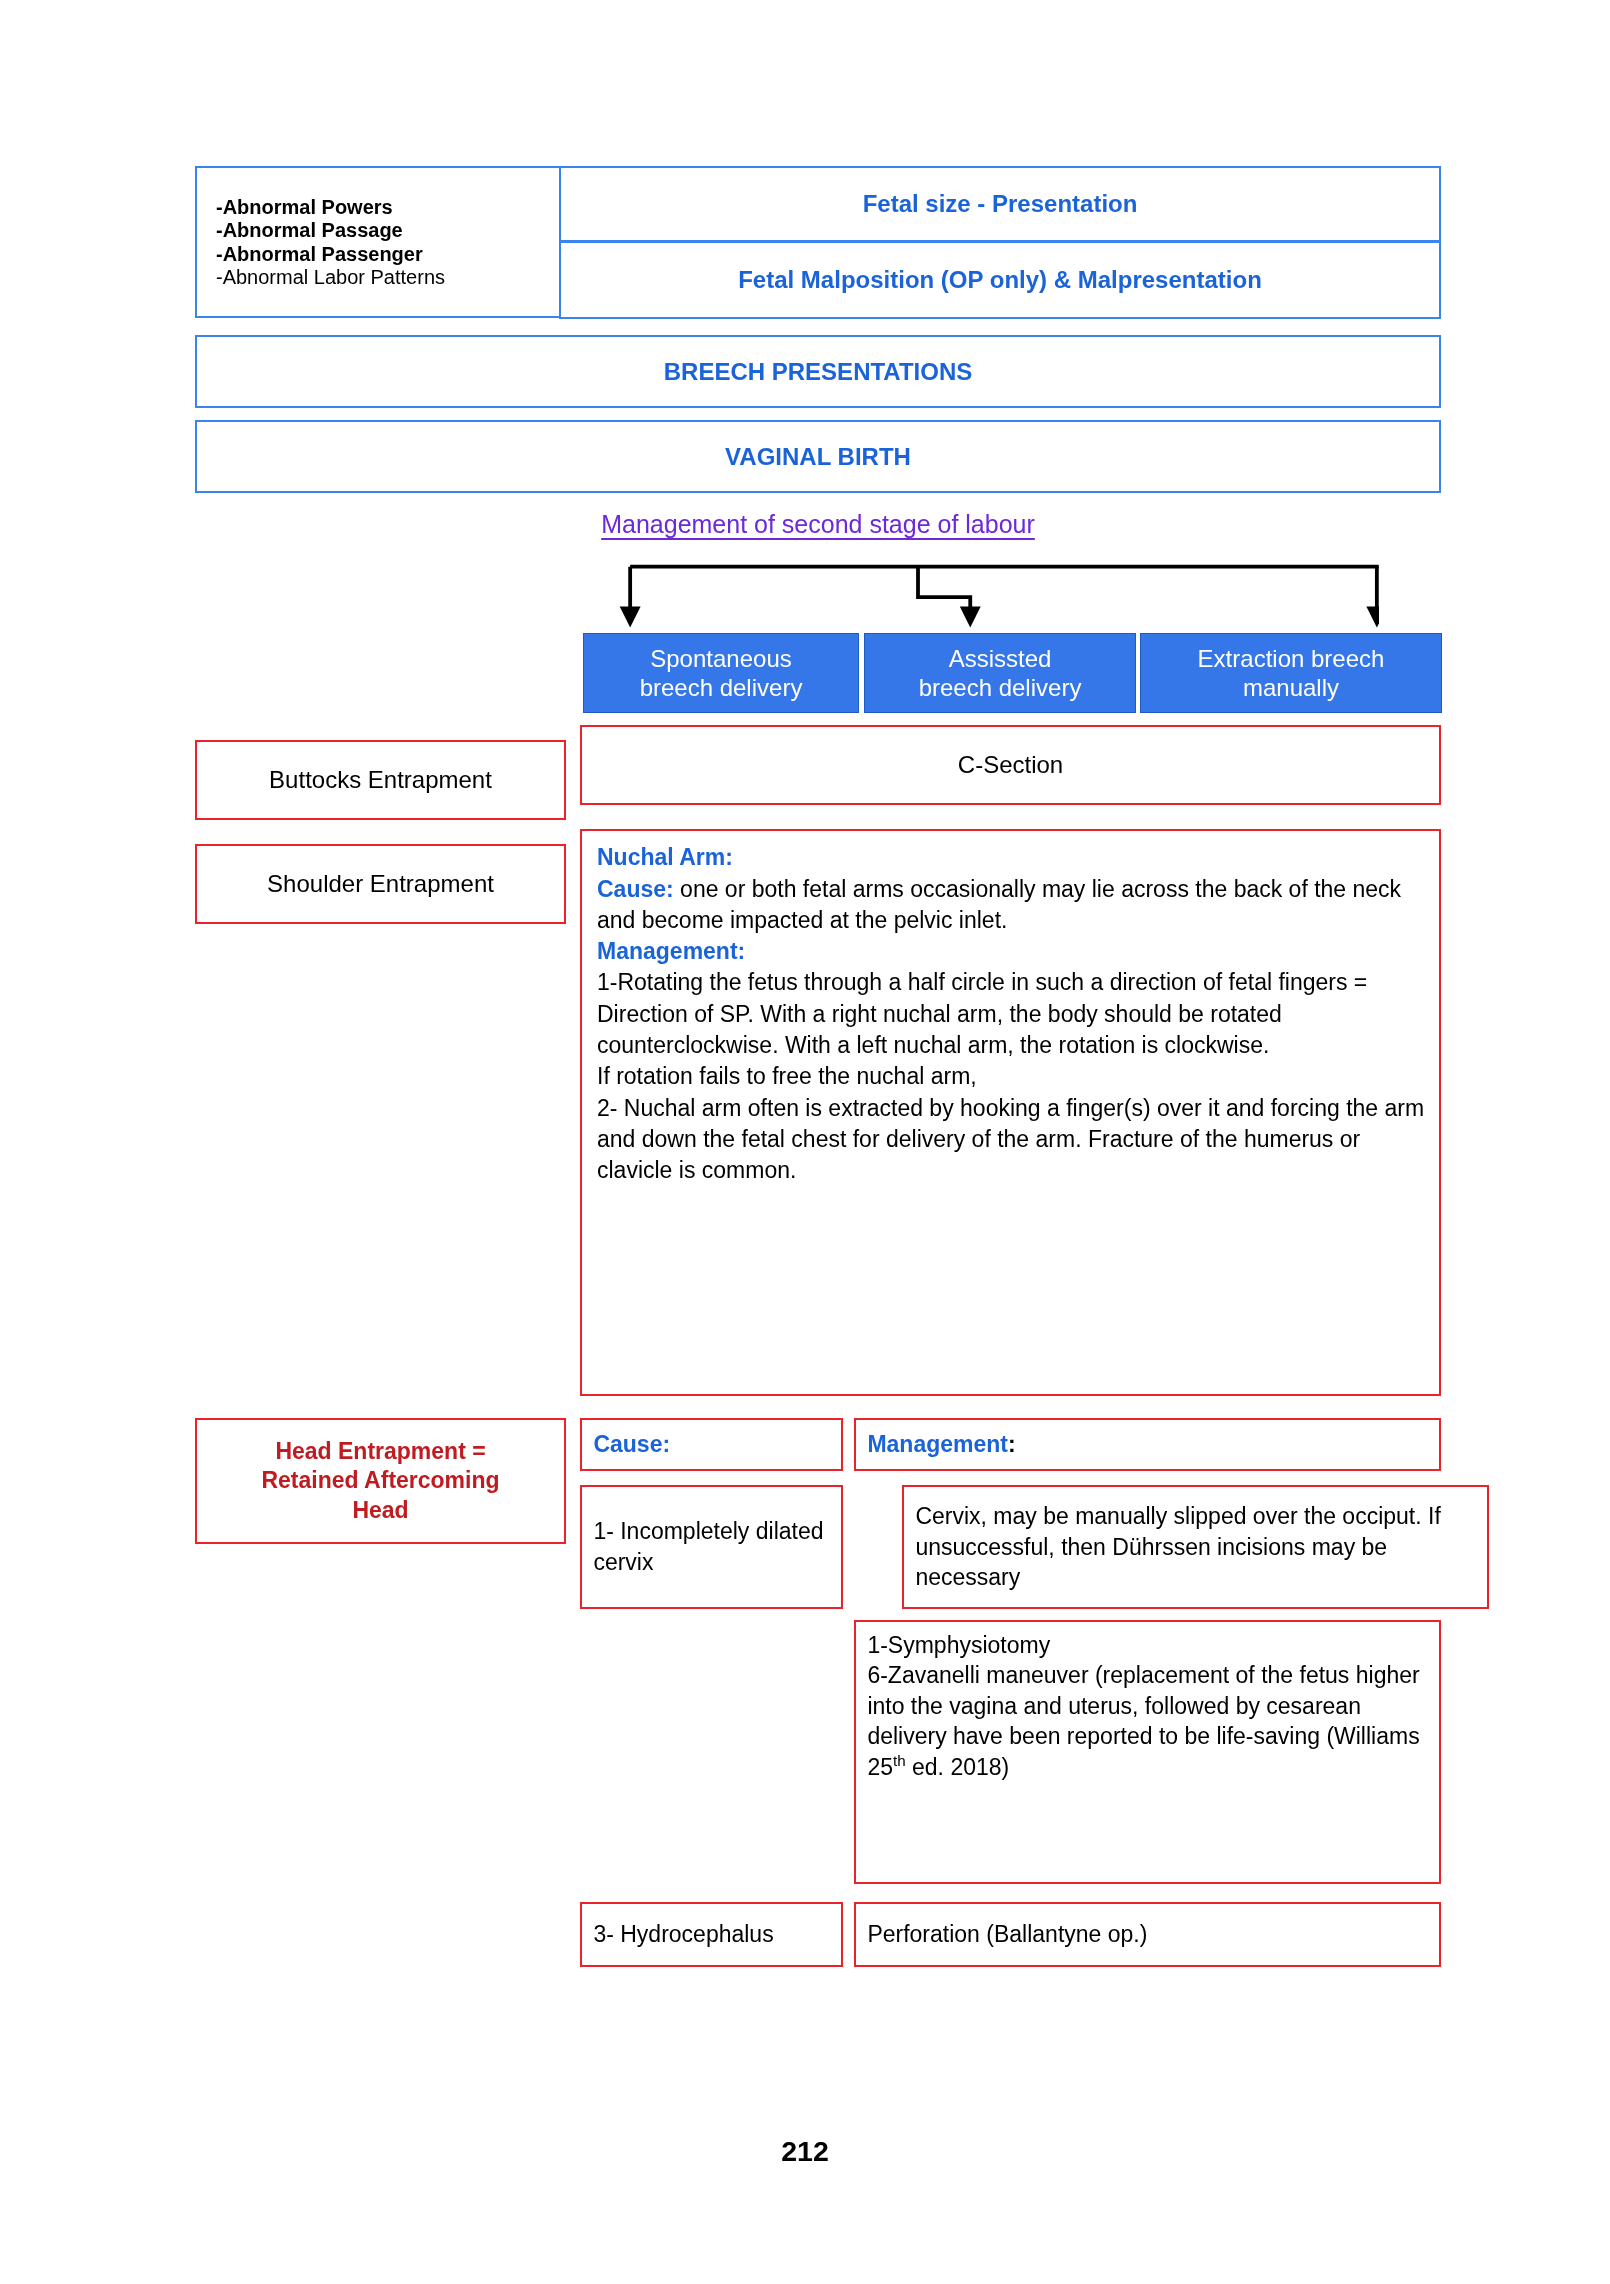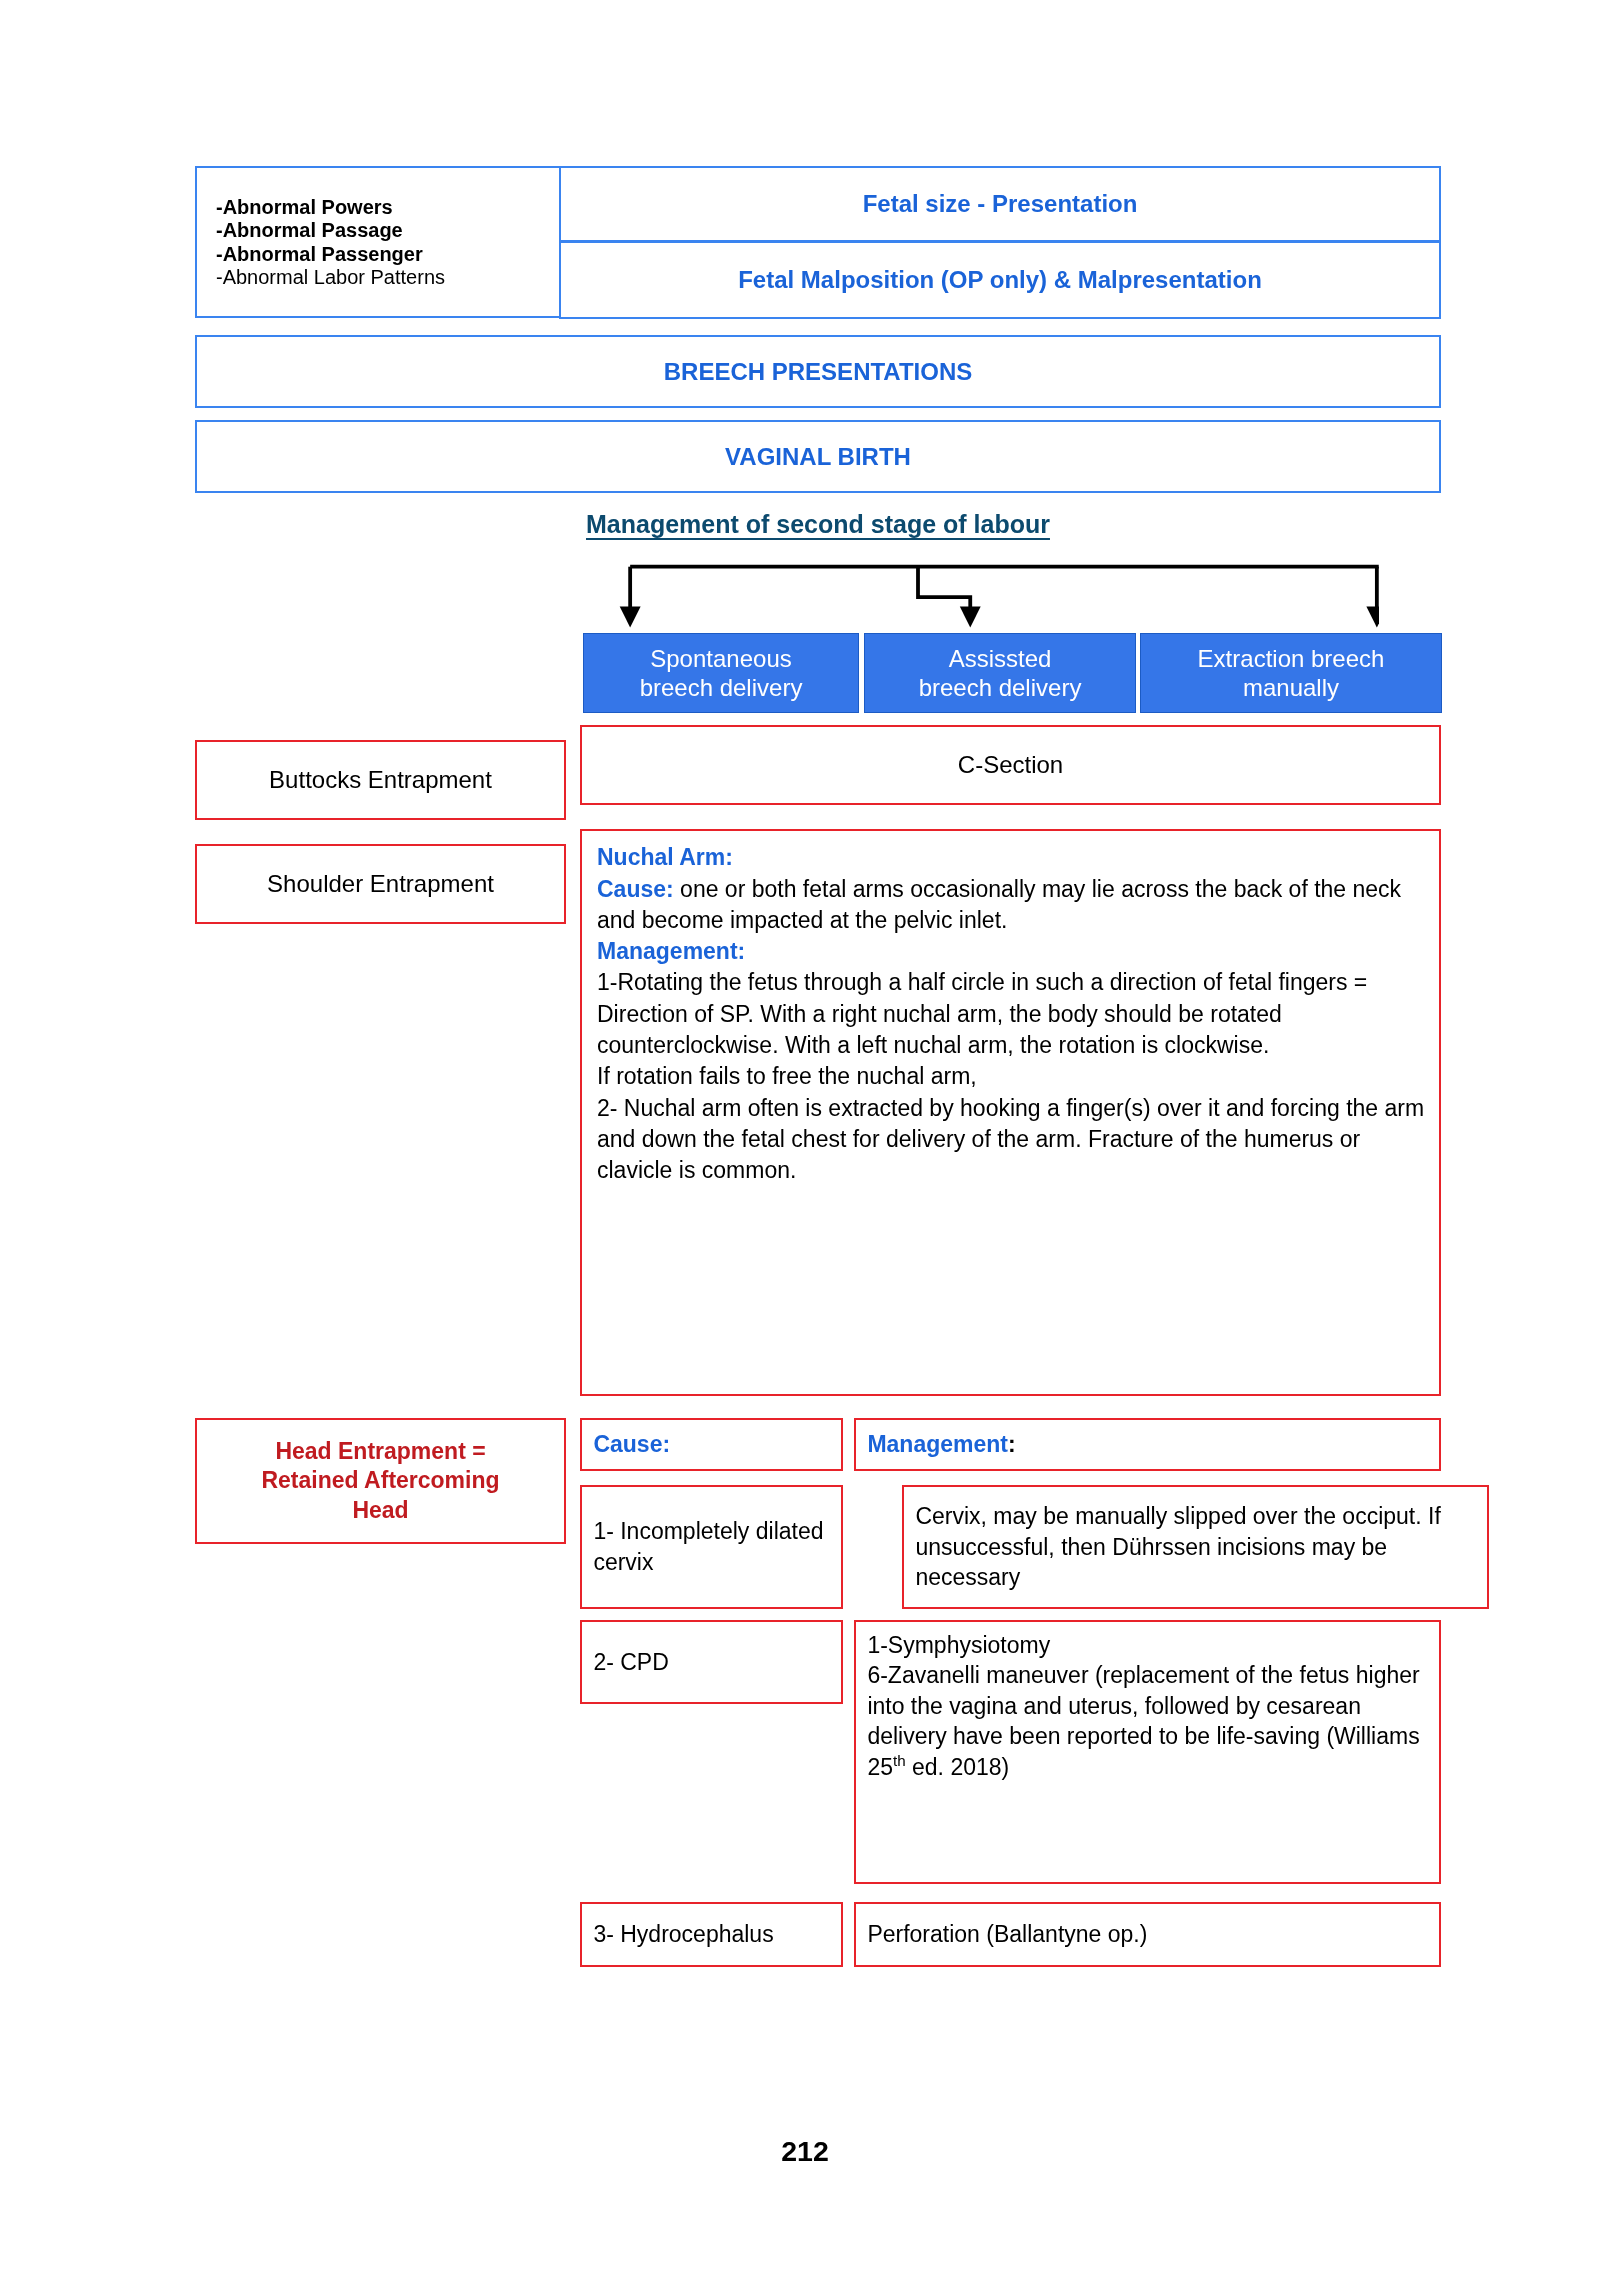--- a/index.html
+++ b/index.html
@@ -84,22 +84,22 @@
     font-size: 24px;
   }
 
   
   #section-title {
     position: absolute;
     left: 195px; top: 510px;
     width: 1246px;
     text-align: center;
     font-size: 25px;
-    font-weight: bold;
-    color: #0c4a6e;
+    font-weight: normal;
+    color: #6d28d9;
   }
   #section-title span {
     text-decoration: underline;
     text-underline-offset: 4.8px;
   }
 
   
   #connector {
     position: absolute;
     left: 571px;
@@ -300,23 +300,20 @@
       <span>:</span>
   </div>
 
   <div class="cell" id="cell-cause-1">
     <span>1- Incompletely dilated cervix</span>
   </div>
   <div class="cell" id="cell-mgmt-1">
     <span>Cervix, may be manually slipped over the occiput. If unsuccessful, then Dührssen incisions may be necessary</span>
   </div>
 
-  <div class="cell" id="cell-cause-2">
-    <span>2- CPD</span>
-  </div>
   <div class="cell" id="cell-mgmt-2">
     <div>
       <p>1-Symphysiotomy</p>
       <p><span>6-Zavanelli maneuver (replacement of the fetus higher into the vagina and uterus, followed by cesarean delivery have been reported to be life-saving (Williams 25</span><sup>th</sup><span> ed. 2018)</span></p>
     </div>
   </div>
 
   <div class="cell" id="cell-cause-3">
     <span>3- Hydrocephalus</span>
   </div>

